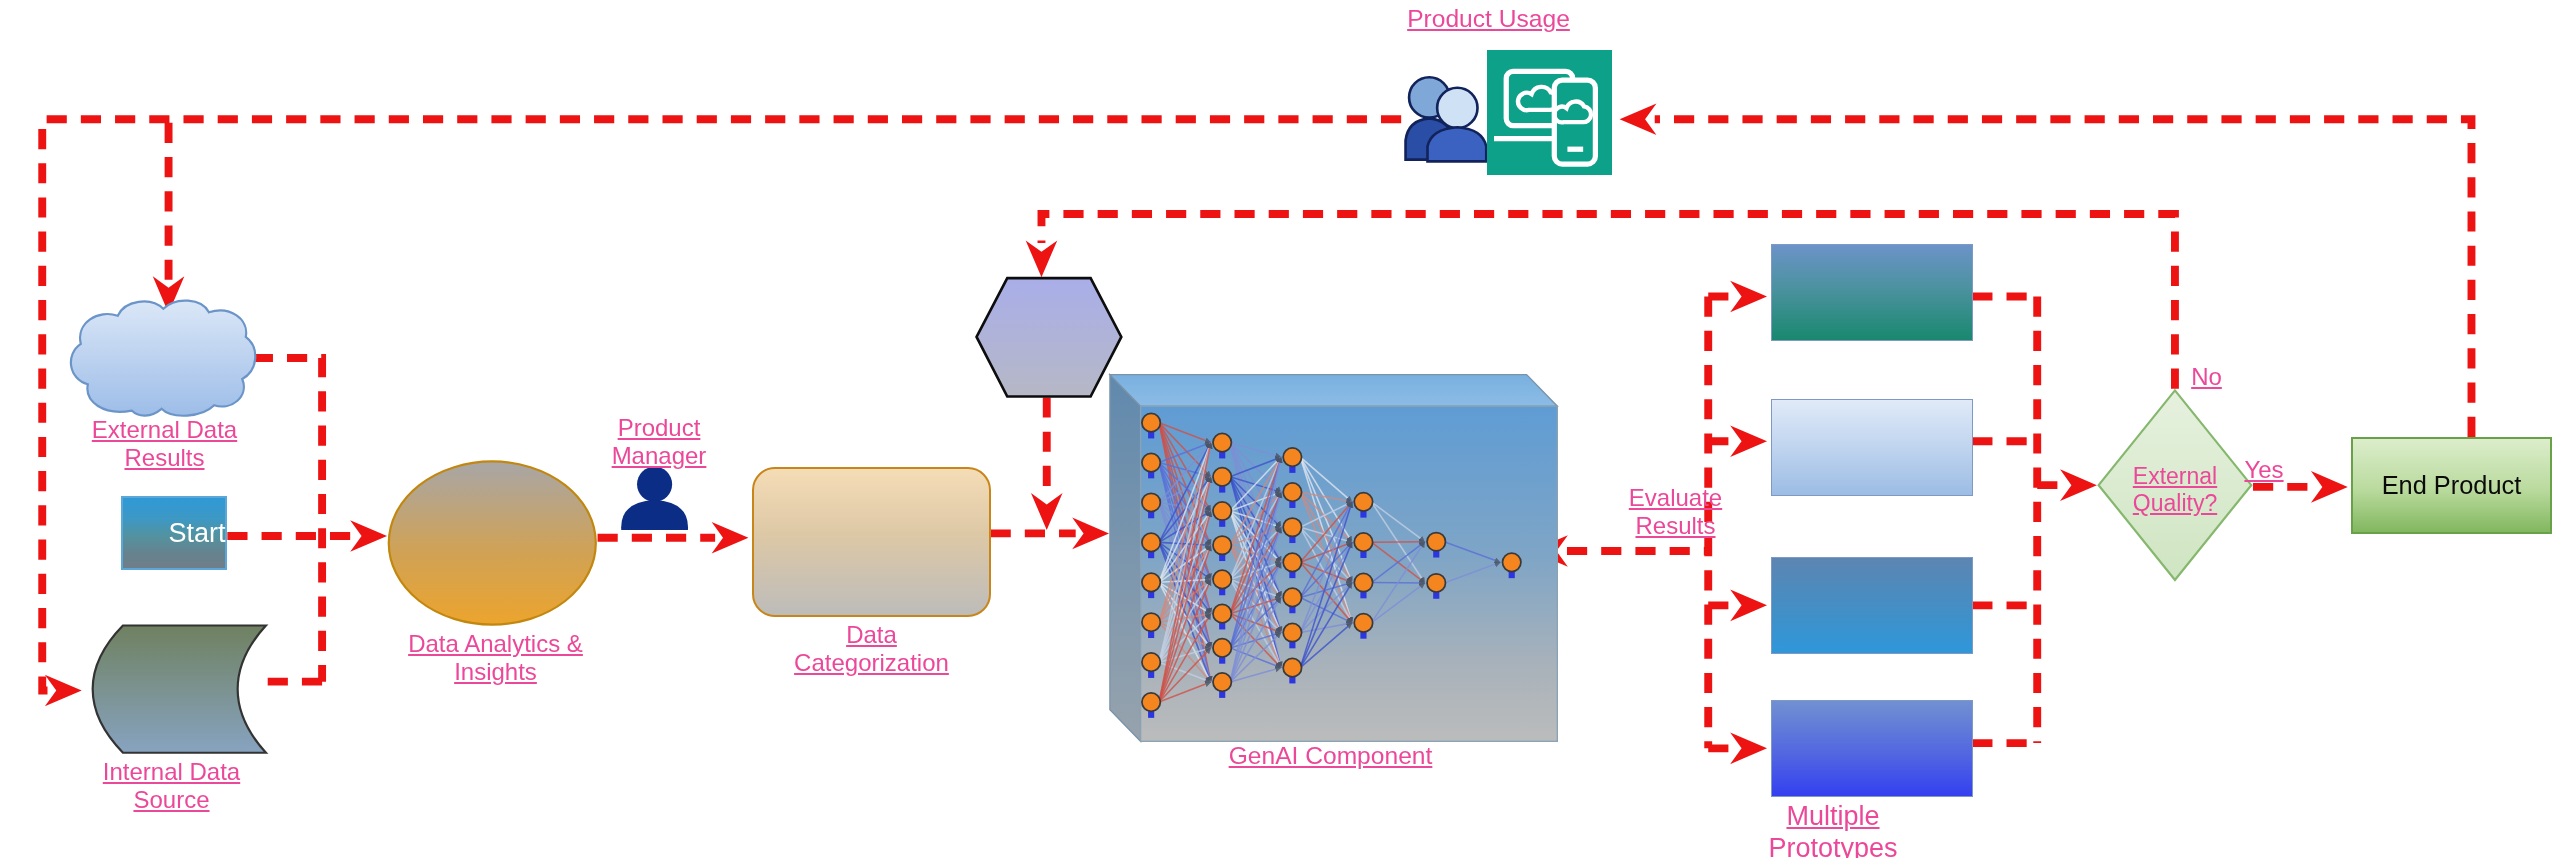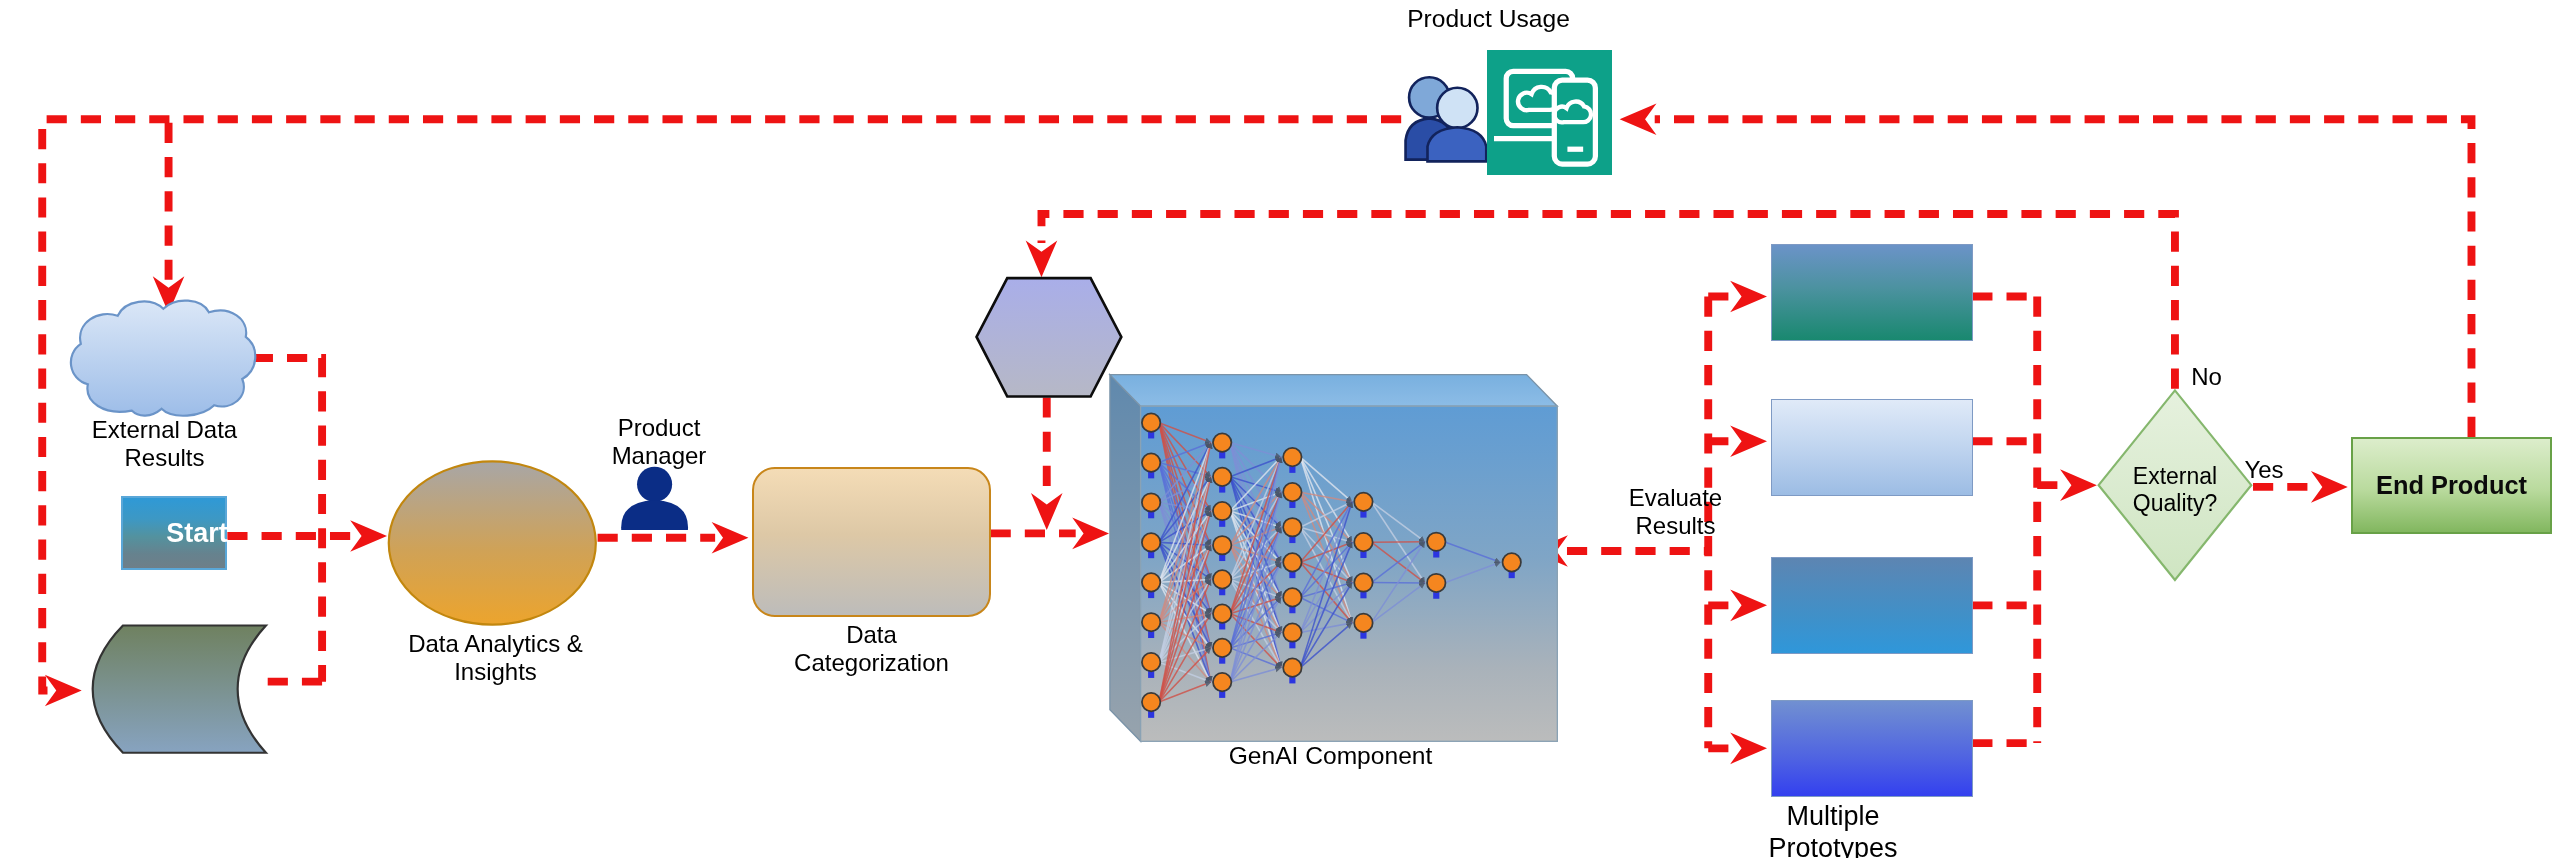--- a/index.html
+++ b/index.html
@@ -1,20 +1,20 @@
 <!DOCTYPE html>
 <html style="font-size:14px"><head>
 <meta charset="utf-8">
 <style>
   html,body{margin:0;padding:0;background:#fff;}
   .canvas{position:relative;width:2576px;height:858px;background:#ffffff;
           font-family:"Liberation Sans",sans-serif;overflow:hidden;}
   svg.layer{position:absolute;left:0;top:0;}
-  .lbl{position:absolute;text-align:center;font-size:24px;line-height:1.17;color:#000000;}
-  .box{position:absolute;box-sizing:border-box;font-weight:bold;}
+  .lbl{position:absolute;text-align:center;font-size:24px;line-height:1.17;color:#ec4899;text-decoration:underline;}
+  .box{position:absolute;box-sizing:border-box;}
   #start-box{left:121px;top:496px;width:106px;height:74px;border:2.6px solid #5aa7d8;
      background:linear-gradient(180deg,#2f99d6 0%,#3d98c4 30%,#53929f 55%,#66828e 80%,#6e7f89 100%);
      display:flex;align-items:center;justify-content:center;color:#fff;font-size:27px;padding-left:46px;}
   #cat-box{left:752px;top:467px;width:239px;height:150px;border:2.6px solid #c8861a;border-radius:23px;
      background:linear-gradient(180deg,#f4dcb6 0%,#ddc8a6 45%,#bdbcba 100%);}
   .proto{left:1771px;width:202px;height:97px;border:1.8px solid #7e9ac4;position:absolute;box-sizing:border-box;}
   #proto-1{top:244px;background:linear-gradient(180deg,#6b93c8 0%,#4c92a0 45%,#19886f 100%);}
   #proto-2{top:399px;background:linear-gradient(180deg,#e0eaf8 0%,#bcd2ee 55%,#9cbce4 100%);}
   #proto-3{top:557px;background:linear-gradient(180deg,#5d85b2 0%,#4090c8 60%,#2f97da 100%);}
   #proto-4{top:700px;background:linear-gradient(180deg,#7190d1 0%,#4f63e2 60%,#3340ef 100%);}
@@ -377,20 +377,21 @@
       <path d="M8 101 L106 101" stroke="#fff" stroke-width="6" fill="none"></path>
       <path d="M48 68 a10 10 0 1 1 3 -18 a12 12 0 0 1 22 -2 a9 9 0 0 1 -2 20 z" fill="none" stroke="#fff" stroke-width="5"></path>
       <rect x="77" y="34" width="47" height="96" rx="9" fill="#0da189" stroke="#fff" stroke-width="6"></rect>
       <path d="M88 82 a9 9 0 1 1 3 -16 a11 11 0 0 1 20 -2 a8 8 0 0 1 -2 18 z" fill="none" stroke="#fff" stroke-width="5"></path>
       <path d="M92 113 L110 113" stroke="#fff" stroke-width="6"></path>
     </svg>
   </div>
 
   <div class="lbl" style="left:1379px;top:5.3px;width:219px;font-size:24.6px">Product Usage</div>
   <div class="lbl" style="left:68px;top:416px;width:193px">External Data Results</div>
+  <div class="lbl" style="left:75px;top:758px;width:193px">Internal Data Source</div>
   <div class="lbl" style="left:390px;top:630px;width:211px">Data Analytics &amp; Insights</div>
   <div class="lbl" style="left:589px;top:414px;width:140px">Product Manager</div>
   <div class="lbl" style="left:766px;top:621px;width:211px">Data Categorization</div>
   <div class="lbl" style="left:1199px;top:742px;width:263px;font-size:24.6px">GenAI Component</div>
   <div class="lbl" style="left:1614px;top:484px;width:123px">Evaluate Results</div>
   <div class="lbl" style="left:1719px;top:801px;width:228px;font-size:27px">Multiple Prototypes</div>
   <div class="lbl" style="left:2105px;top:463px;width:140px;font-size:23px">External Quality?</div>
   <div class="lbl" style="left:2180px;top:363px;width:53px">No</div>
   <div class="lbl" style="left:2236px;top:456px;width:56px">Yes</div>
 </div>

